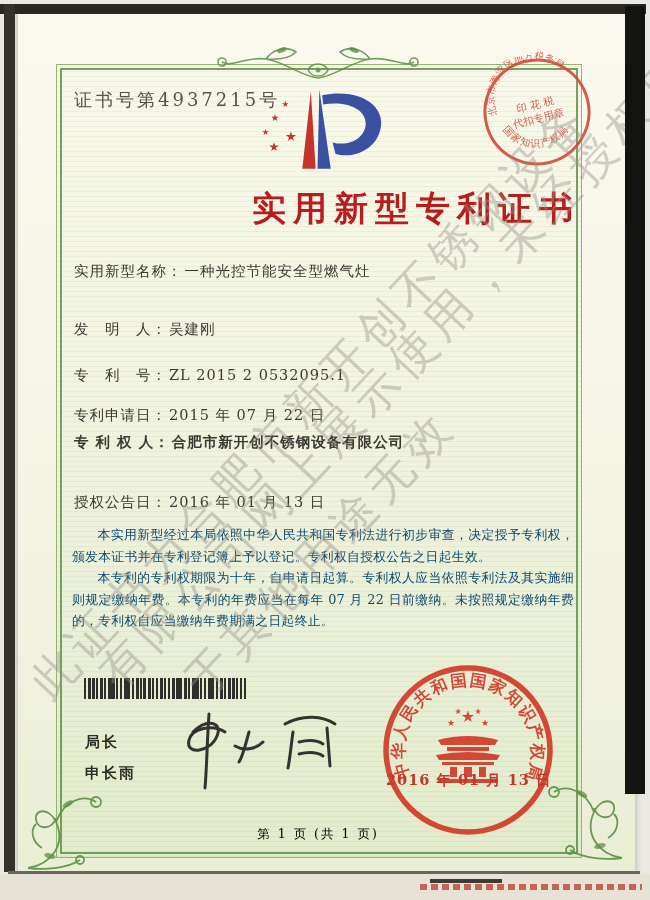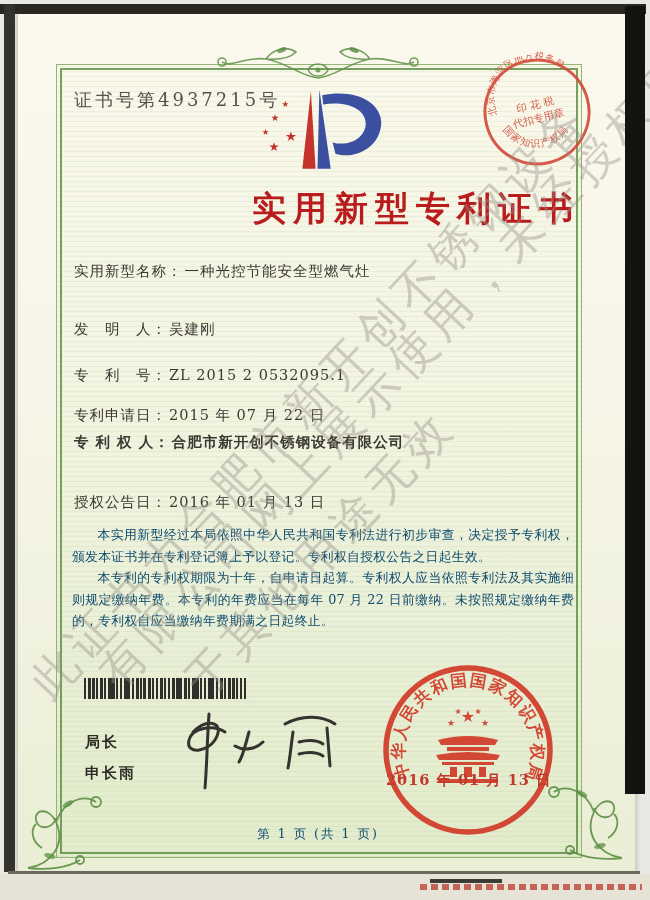--- a/index.html
+++ b/index.html
@@ -38,21 +38,21 @@
     position:absolute;left:84px;top:678px;width:162px;height:21px;z-index:10;opacity:.88;
     background:
       repeating-linear-gradient(90deg,#161614 0 2px,rgba(0,0,0,0) 2px 4px),
       repeating-linear-gradient(90deg,#161614 0 1px,rgba(0,0,0,0) 1px 6px),
       repeating-linear-gradient(90deg,rgba(0,0,0,0) 0 8px,#161614 8px 11px,rgba(0,0,0,0) 11px 17px);
   }
   .signer{position:absolute;left:85px;z-index:10;font-size:15px;color:#2e2c27;letter-spacing:2px;font-weight:bold;}
   .sig-svg{position:absolute;left:165px;top:702px;z-index:11;}
   .seal{position:absolute;left:378px;top:658px;z-index:30;}
   .seal-date{position:absolute;left:386px;top:771px;z-index:31;font-size:14.5px;font-weight:bold;color:#c2382a;letter-spacing:1px;}
-  .pagefoot{position:absolute;left:56px;top:826px;width:524px;text-align:center;font-size:12.5px;color:#0c4a6e;letter-spacing:2px;z-index:10;}
+  .pagefoot{position:absolute;left:56px;top:826px;width:524px;text-align:center;font-size:12.5px;color:#000000;letter-spacing:2px;z-index:10;}
   .taxstamp{position:absolute;left:479px;top:54px;z-index:20;transform:rotate(-14deg);opacity:.9;}
   .logo{position:absolute;left:250px;top:80px;z-index:10;}
   
   .wm{
     position:absolute;z-index:40;white-space:nowrap;
     font-family:"DejaVu Sans","Liberation Sans",sans-serif;
     font-size:46px;font-weight:500;letter-spacing:7px;
     color:rgba(150,145,138,.42);
     transform:rotate(-47deg);transform-origin:0 50%;
   }

